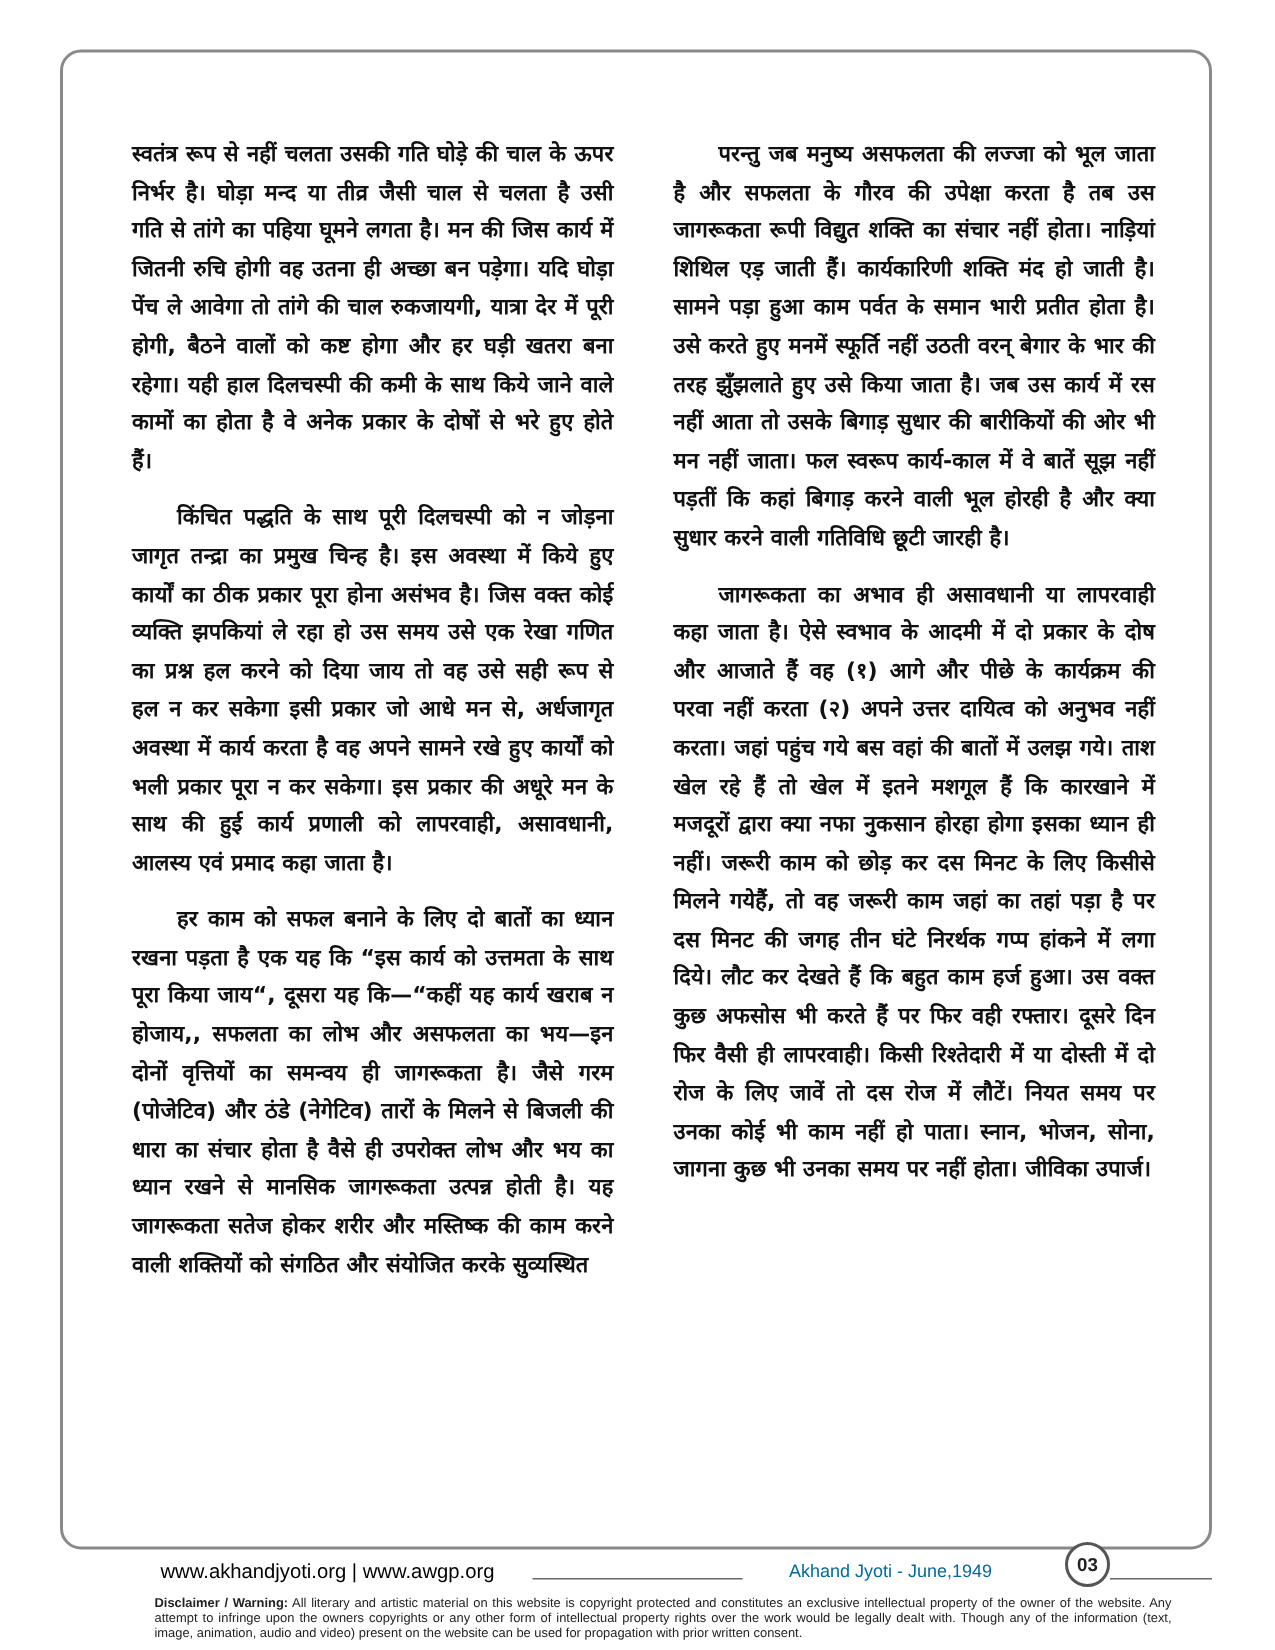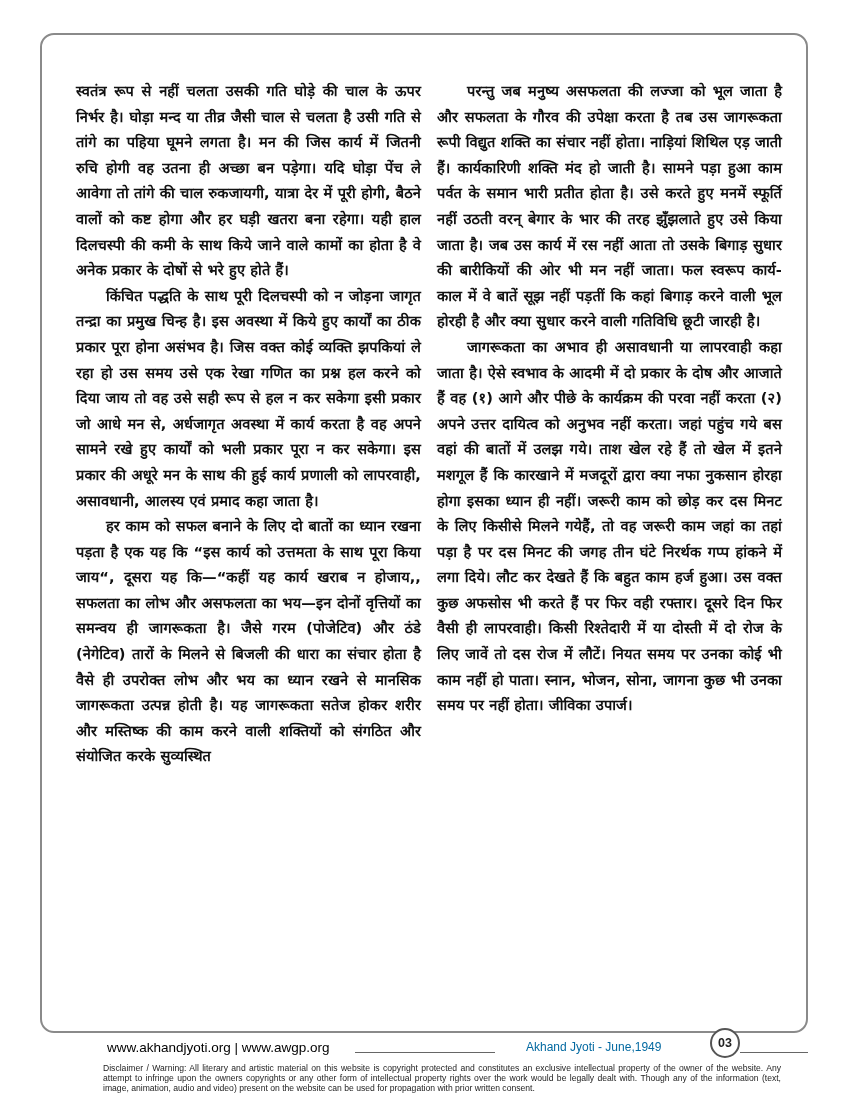--- a/index.html
+++ b/index.html
@@ -9,21 +9,21 @@
       border: 2px solid #8a8a8a; border-radius: 14px; box-sizing: border-box;
     }
     .col {
       position: absolute; top: 78px; width: 345px;
       font-family: "DejaVu Sans", sans-serif; font-weight: bold;
       font-size: 14.6px; line-height: 25.6px; color: #111;
       text-align: justify; letter-spacing: 0.1px;
     }
     .col.left { left: 76px; }
     .col.right { left: 437px; }
-    .col p { margin: 0; }
+    .col p { margin: 12px; }
     .col p.indent { text-indent: 30px; }
     .footer-line {
       position: absolute; top: 1052px; height: 1px; background: #666;
     }
     .footer-site {
       position: absolute; left: 103px; top: 1040px; font-family: "Liberation Sans", sans-serif;
       font-size: 13.5px; color: #000000; white-space: nowrap; background: #fff; padding: 0 4px;
     }
     .footer-mag {
       position: absolute; left: 522px; top: 1040px; font-family: "Liberation Sans", sans-serif;
@@ -33,21 +33,21 @@
       position: absolute; left: 710px; top: 1028px; width: 26px; height: 26px;
       border: 2px solid #555; border-radius: 50%; background: #fff;
       font-family: "Liberation Sans", sans-serif; font-weight: bold; font-size: 12.5px;
       color: #222; text-align: center; line-height: 26px;
     }
     .disclaimer {
       position: absolute; left: 103px; top: 1063px; width: 678px;
       font-family: "Liberation Sans", sans-serif; font-size: 8.6px; line-height: 10px;
       color: #222; text-align: justify;
     }
-    .disclaimer b { font-weight: normal; }
+    .disclaimer b { font-weight: bold; }
   </style>
 </head>
 <body>
 
 <div class="frame"></div>
 
 <div class="col left">
   <p>स्वतंत्र रूप से नहीं चलता उसकी गति घोड़े की चाल के ऊपर निर्भर है। घोड़ा मन्द या तीव्र जैसी चाल से चलता है उसी गति से तांगे का पहिया घूमने लगता है। मन की जिस कार्य में जितनी रुचि होगी वह उतना ही अच्छा बन पड़ेगा। यदि घोड़ा पेंच ले आवेगा तो तांगे की चाल रुकजायगी, यात्रा देर में पूरी होगी, बैठने वालों को कष्ट होगा और हर घड़ी खतरा बना रहेगा। यही हाल दिलचस्पी की कमी के साथ किये जाने वाले कामों का होता है वे अनेक प्रकार के दोषों से भरे हुए होते हैं।</p>
   <p class="indent">किंचित पद्धति के साथ पूरी दिलचस्पी को न जोड़ना जागृत तन्द्रा का प्रमुख चिन्ह है। इस अवस्था में किये हुए कार्यों का ठीक प्रकार पूरा होना असंभव है। जिस वक्त कोई व्यक्ति झपकियां ले रहा हो उस समय उसे एक रेखा गणित का प्रश्न हल करने को दिया जाय तो वह उसे सही रूप से हल न कर सकेगा इसी प्रकार जो आधे मन से, अर्धजागृत अवस्था में कार्य करता है वह अपने सामने रखे हुए कार्यों को भली प्रकार पूरा न कर सकेगा। इस प्रकार की अधूरे मन के साथ की हुई कार्य प्रणाली को लापरवाही, असावधानी, आलस्य एवं प्रमाद कहा जाता है।</p>
   <p class="indent">हर काम को सफल बनाने के लिए दो बातों का ध्यान रखना पड़ता है एक यह कि “इस कार्य को उत्तमता के साथ पूरा किया जाय“, दूसरा यह कि—“कहीं यह कार्य खराब न होजाय,, सफलता का लोभ और असफलता का भय—इन दोनों वृत्तियों का समन्वय ही जागरूकता है। जैसे गरम (पोजेटिव) और ठंडे (नेगेटिव) तारों के मिलने से बिजली की धारा का संचार होता है वैसे ही उपरोक्त लोभ और भय का ध्यान रखने से मानसिक जागरूकता उत्पन्न होती है। यह जागरूकता सतेज होकर शरीर और मस्तिष्क की काम करने वाली शक्तियों को संगठित और संयोजित करके सुव्यस्थित</p>

